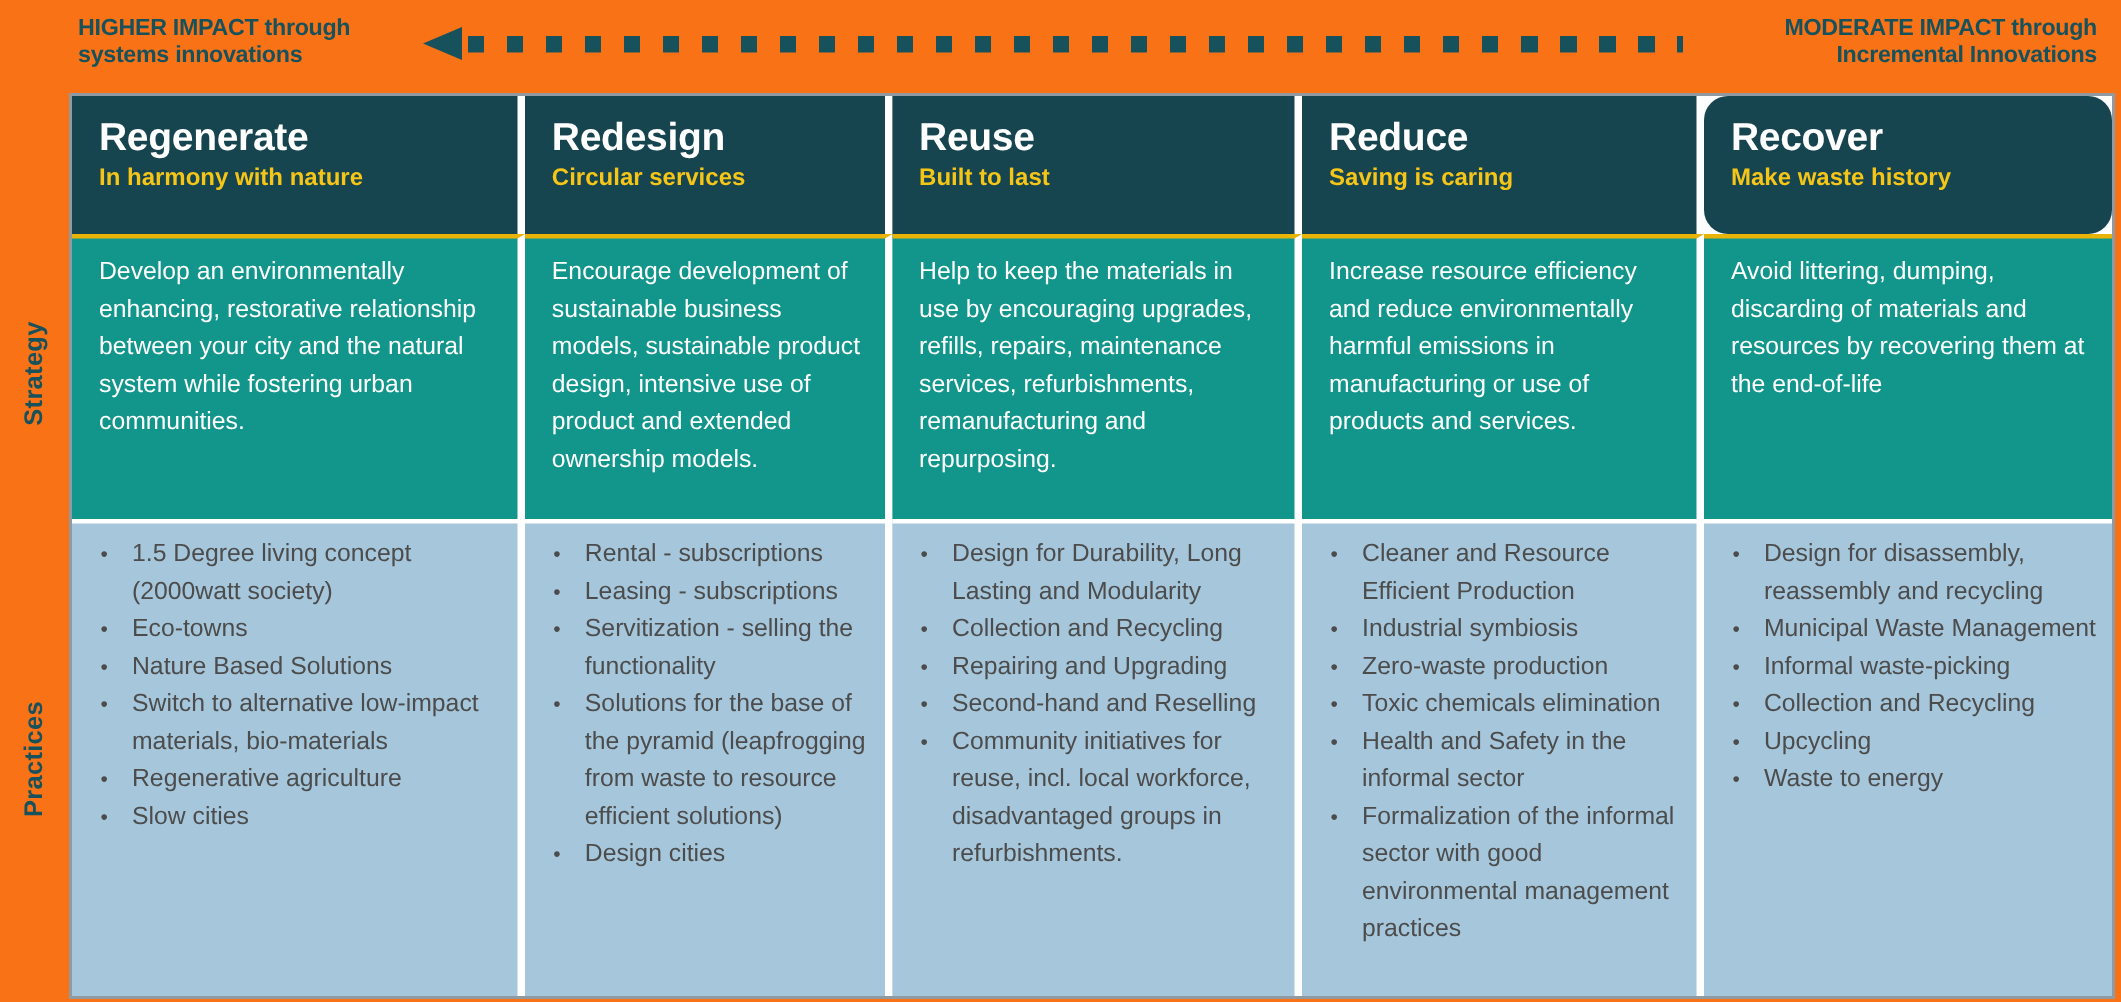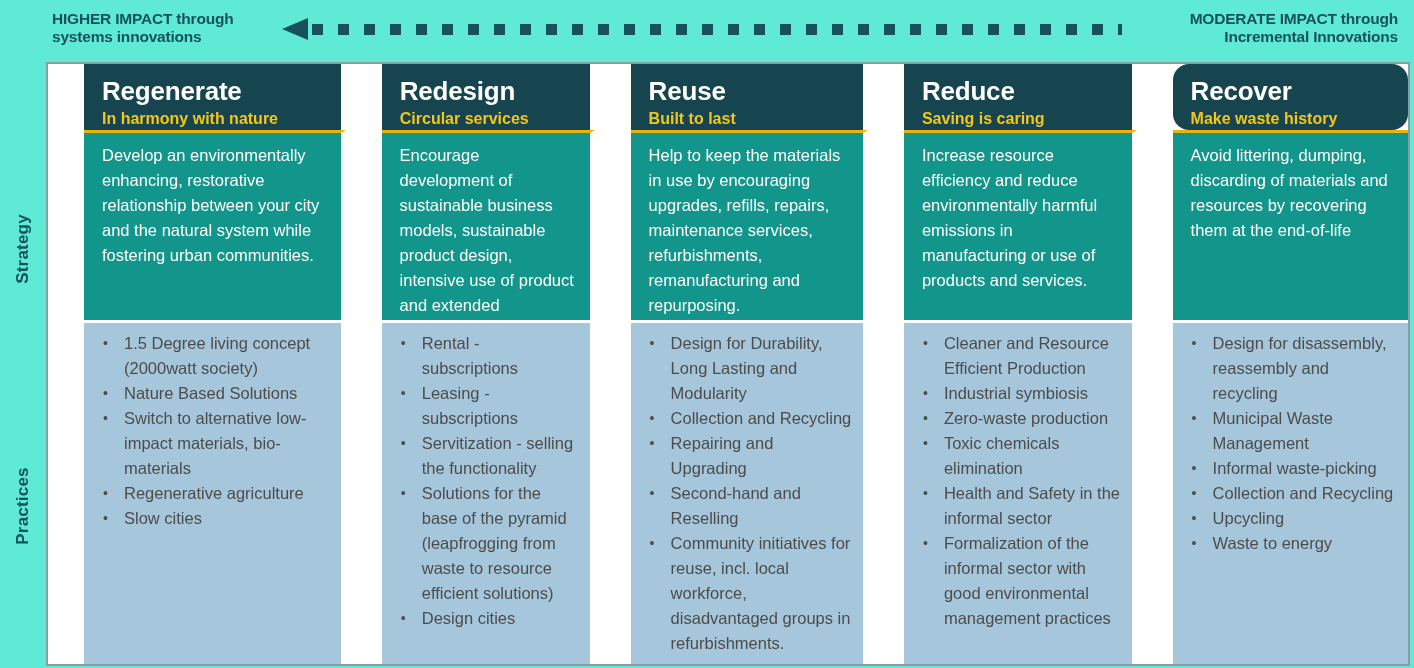--- a/index.html
+++ b/index.html
@@ -10,21 +10,21 @@
   body {
     width: 1414px;
     height: 668px;
     font-family: "Liberation Sans", sans-serif;
     overflow: hidden;
   }
   .page {
     position: relative;
     width: 1414px;
     height: 668px;
-    background: #5eead4;
+    background: #f97316;
   }
 
   
   .impact-bar {
     position: absolute;
     left: 0;
     top: 0;
     width: 1414px;
     height: 56px;
   }
@@ -117,21 +117,20 @@
     width: 100%;
     box-sizing: border-box;
   }
   .row-header { height: 92px; }
   .row-strategy { height: 190px; }
   .row-practices { flex: 1 1 auto; }
 
   .cell {
     box-sizing: border-box;
     overflow: hidden;
-    margin-left: 36px;
   }
   
   .c0 { width: 22.2%; }
   .c1 { width: 18.0%; }
   .c2 { width: 20.1%; }
   .c3 { width: 19.7%; }
   .c4 { width: 20.0%; }
 
   
   .row-header .cell {
@@ -270,20 +269,21 @@
       </div>
       <div class="cell c4">
         <div class="strategy-text">Avoid littering, dumping, discarding of materials and resources  by recovering them at the end-of-life</div>
       </div>
     </div>
 
     <div class="row row-practices">
       <div class="cell c0">
         <ul class="practice-list">
             <li>1.5 Degree living concept (2000watt society)</li>
+            <li>Eco-towns</li>
             <li>Nature Based Solutions</li>
             <li>Switch to alternative low-impact materials, bio-materials</li>
             <li>Regenerative  agriculture</li>
             <li>Slow cities</li>
           </ul>
       </div>
       <div class="cell c1">
         <ul class="practice-list">
             <li>Rental - subscriptions</li>
             <li>Leasing - subscriptions</li>

